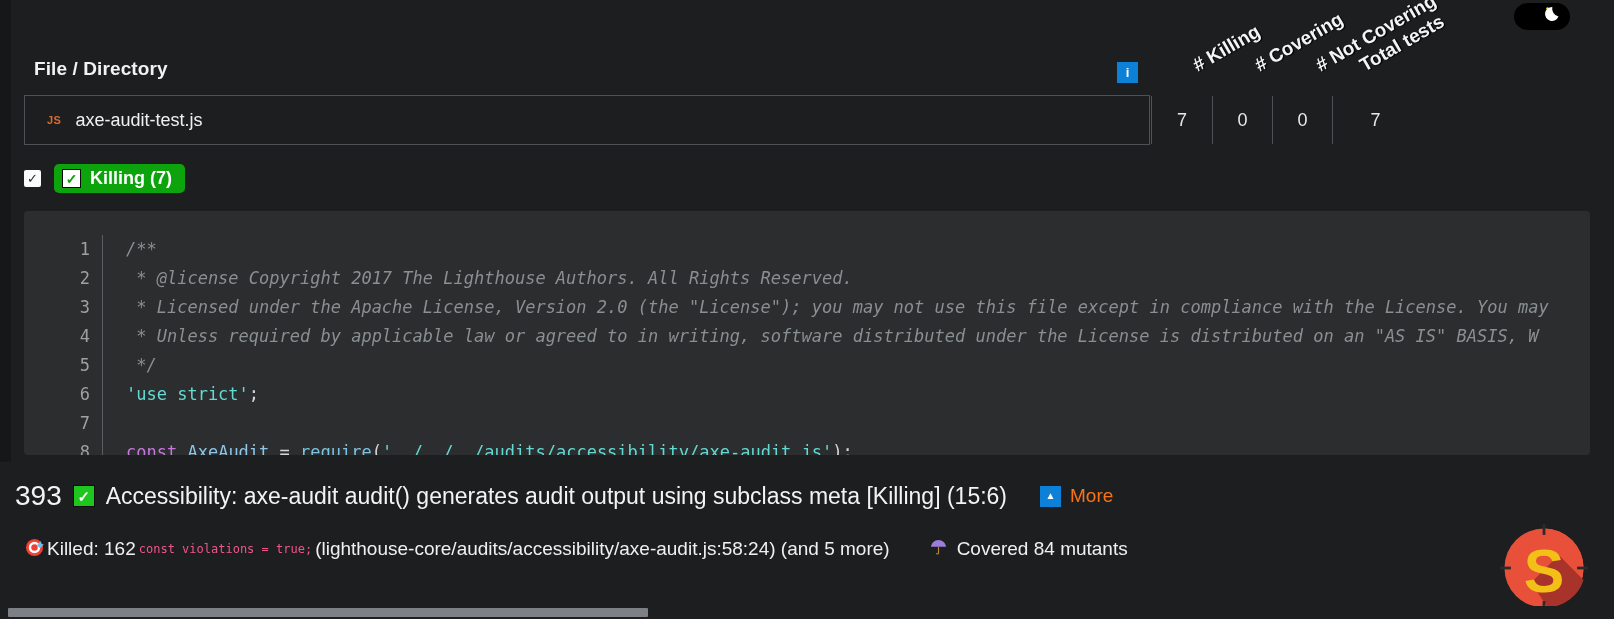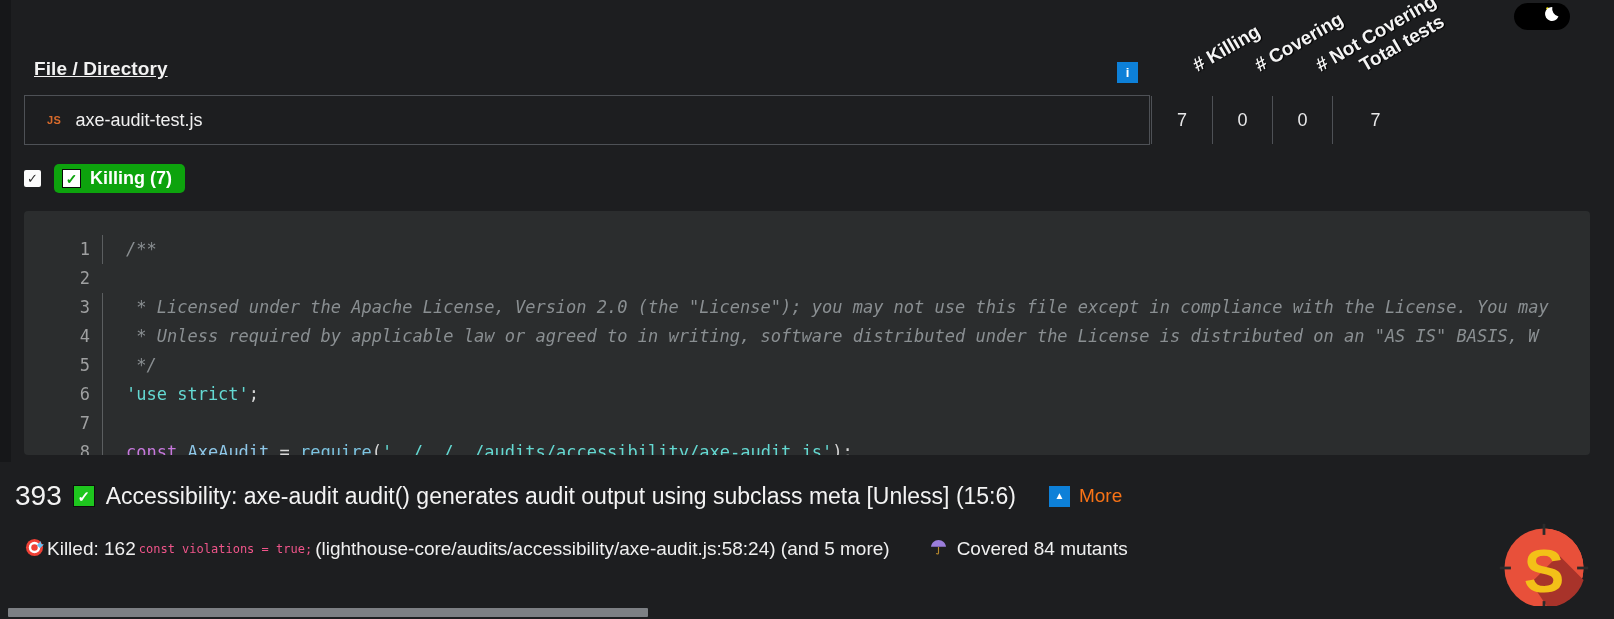--- a/index.html
+++ b/index.html
@@ -27,21 +27,20 @@
   }
 
   
   .table-head {
     position: absolute; left: 24px; top: 52px; width: 1395px; height: 40px;
   }
   .th-file {
     position: absolute; left: 10px; top: 6px;
     color: #f2f2f2; font-size: 19px; font-weight: bold;
     letter-spacing: .1px;
-    text-decoration: underline;
   }
   .info-badge {
     position: absolute; left: 1093px; top: 10px;
     width: 21px; height: 21px; background: #0d80d8;
     color: #fff; font-size: 13px; font-weight: bold;
     display: flex; align-items: center; justify-content: center;
     cursor: pointer; line-height: 1;
   }
   .rot-head {
     position: absolute; top: 0; height: 40px;
@@ -223,35 +222,35 @@
     <div class="chk">✓</div>
     <div class="badge-killing">
       <span class="badge-box">✓</span>
       <span class="badge-text">Killing (7)</span>
     </div>
   </div>
 
   <div class="code-panel">
     <div class="code-inner" id="code-inner">
         <div class="code-line"><div class="ln">1</div><div class="code-txt"><span class="tk-com">/**</span></div></div>
-        <div class="code-line"><div class="ln">2</div></div>
+        <div class="code-line"><div class="ln">2</div><div class="code-txt"><span class="tk-com"> * @license Copyright 2017 The Lighthouse Authors. All Rights Reserved.</span></div></div>
         <div class="code-line"><div class="ln">3</div><div class="code-txt"><span class="tk-com"> * Licensed under the Apache License, Version 2.0 (the "License"); you may not use this file except in compliance with the License. You may</span></div></div>
         <div class="code-line"><div class="ln">4</div><div class="code-txt"><span class="tk-com"> * Unless required by applicable law or agreed to in writing, software distributed under the License is distributed on an "AS IS" BASIS, W</span></div></div>
         <div class="code-line"><div class="ln">5</div><div class="code-txt"><span class="tk-com"> */</span></div></div>
         <div class="code-line"><div class="ln">6</div><div class="code-txt"><span class="tk-str">'use strict'</span><span class="tk-pun">;</span></div></div>
         <div class="code-line"><div class="ln">7</div><div class="code-txt"><span class="tk-pun"></span></div></div>
         <div class="code-line"><div class="ln">8</div><div class="code-txt"><span class="tk-kw">const</span><span class="tk-pun"> </span><span class="tk-var">AxeAudit</span><span class="tk-pun"> = </span><span class="tk-fn">require</span><span class="tk-pun">(</span><span class="tk-str">'../../../audits/accessibility/axe-audit.js'</span><span class="tk-pun">);</span></div></div>
       </div>
   </div>
 
   <div class="detail">
     <div class="detail-line1">
       <span class="test-num">393</span>
       <span class="ok-box">✓</span>
-      <span class="test-title">Accessibility: axe-audit audit() generates audit output using subclass meta [Unless] (15:6)</span>
+      <span class="test-title">Accessibility: axe-audit audit() generates audit output using subclass meta [Killing] (15:6)</span>
       <span class="more-btn">
         <span class="tri-box">▲</span>
         <span class="more-label">More</span>
       </span>
     </div>
 
     <div class="detail-line2">
       <span class="emoji">
         <svg width="19" height="19" viewBox="0 0 20 20">
           <circle cx="10" cy="10" r="9" fill="#ef4136"></circle>

